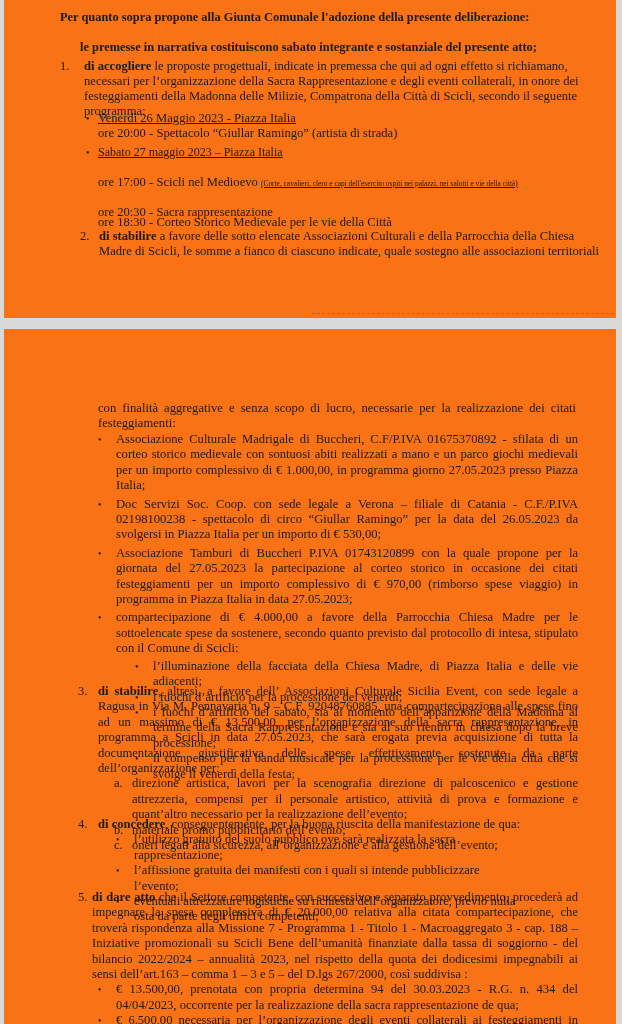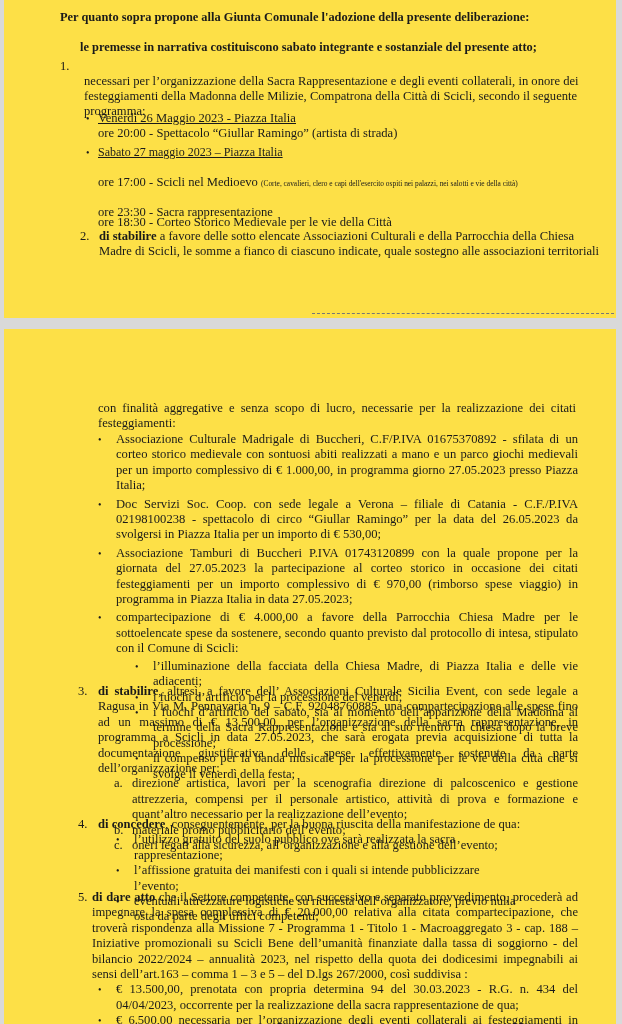--- a/index.html
+++ b/index.html
@@ -4,58 +4,59 @@
 <style>
   html, body { margin: 0; padding: 0; }
   body {
     width: 622px; height: 1024px; overflow: hidden;
     background: #d9d9d9;
     font-family: "Liberation Serif", "DejaVu Serif", serif;
     color: #1a1a1a;
   }
   .page {
     position: absolute; left: 4px; width: 612px;
-    background: #fde047;
+    background: #f97316;
     box-sizing: border-box;
   }
   #page1 { top: 0; height: 318px; }
   #page2 { top: 329px; height: 700px; }
   .t { position: absolute; font-size: 12.6px; line-height: 15.4px; white-space: nowrap; }
   .j { white-space: normal; text-align: justify; }
   b { font-weight: bold; }
   u { text-decoration: underline; }
   .bul { position: absolute; font-size: 10px; }
-  .small { font-size: 7.4px; }
+  .small { font-size: 7.4px; text-decoration: underline; }
   .sep {
     position: absolute; left: 308px; width: 302px; top: 313px; height: 0;
     border-top: 1px dashed #777;
   }
   .para { position: absolute; }
 </style>
 </head>
 <body>
 
 <div class="page" id="page1">
   <div class="t" style="left:56px; top:10px; font-weight:bold; font-size:12.4px;">Per quanto sopra propone alla Giunta Comunale l'adozione della presente deliberazione:</div>
   <div class="t" style="left:76px; top:40px; font-weight:bold; font-size:12.4px;">le premesse in narrativa costituiscono sabato integrante e  sostanziale del presente atto;</div>
 
   <div class="t" style="left:56px; top:59px;">1.</div>
+  <div class="t" style="left:80px; top:59px;"><b>di accogliere</b><span> le proposte progettuali, indicate in premessa che qui ad ogni effetto si richiamano,</span></div>
   <div class="t" style="left:80px; top:74px;">necessari per l’organizzazione della Sacra Rappresentazione e degli eventi collaterali, in onore dei</div>
   <div class="t" style="left:80px; top:89px;">festeggiamenti della Madonna delle Milizie, Compatrona della Città di Scicli, secondo il seguente</div>
   <div class="t" style="left:80px; top:104px;text-align:center;">programma:</div>
 
   <span class="bul" style="left:82px; top:113px;">•</span>
   <div class="t" style="left:94px; top:111px;text-decoration:underline;"><u>Venerdì 26 Maggio 2023 -  Piazza Italia</u></div>
   <div class="t" style="left:94px; top:126px;"><span>ore 20:00 -</span> <span>Spettacolo “Giullar Ramingo”  (artista di strada)</span></div>
 
   <span class="bul" style="left:82px; top:147px;">•</span>
   <div class="t" style="left:94px; top:145px; font-size:12px;text-align:right;"><u>Sabato  27 maggio 2023 – Piazza Italia</u></div>
   <div class="t" style="left:94px; top:175px;"><span>ore 17:00  -</span> <span>Scicli nel Medioevo</span> <span class="small">(Corte, cavalieri, clero e capi dell'esercito ospiti nei palazzi, nei salotti e vie della città)</span></div>
   <div class="t" style="left:94px; top:190px;margin-top:25px;"><span>ore 18:30  -</span> <span>Corteo Storico Medievale per le vie della Città</span></div>
-  <div class="t" style="left:94px; top:205px;"><span>ore 23:30  -</span> <span>Sacra rappresentazione</span></div>
+  <div class="t" style="left:94px; top:205px;"><span>ore 20:30  -</span> <span>Sacra rappresentazione</span></div>
 
   <div class="t" style="left:76px; top:229px;">2.</div>
   <div class="t" style="left:95px; top:244px;">Madre di Scicli, le somme a fianco di ciascuno indicate,  quale sostegno alle associazioni territoriali</div>
   <div class="t" style="left:95px; top:229px;"><b>di stabilire</b><span> a favore  delle sotto elencate Associazioni Culturali e della Parrocchia della Chiesa</span></div>
 
   <div class="sep"></div>
 </div>
 
 <div class="page" id="page2">
   <div class="para j" style="left:94px; top:72px; width:478px; font-size:12.6px; line-height:15.4px;">con finalità aggregative e senza scopo di lucro, necessarie per la realizzazione dei citati festeggiamenti:</div>

